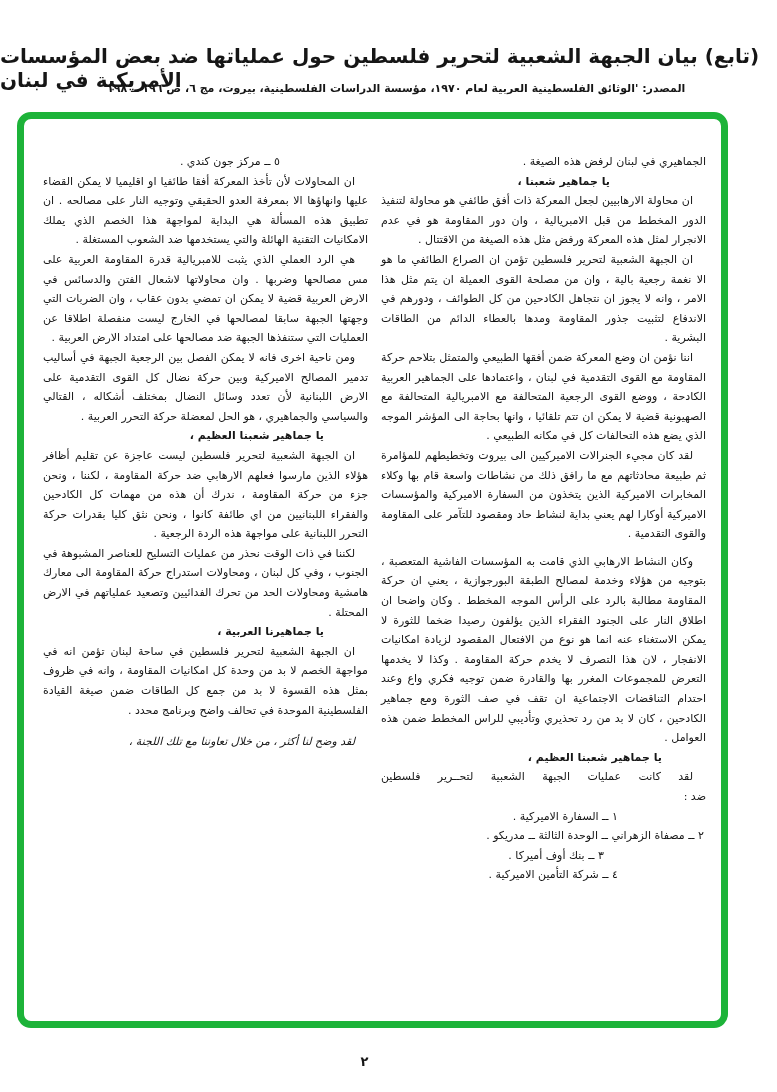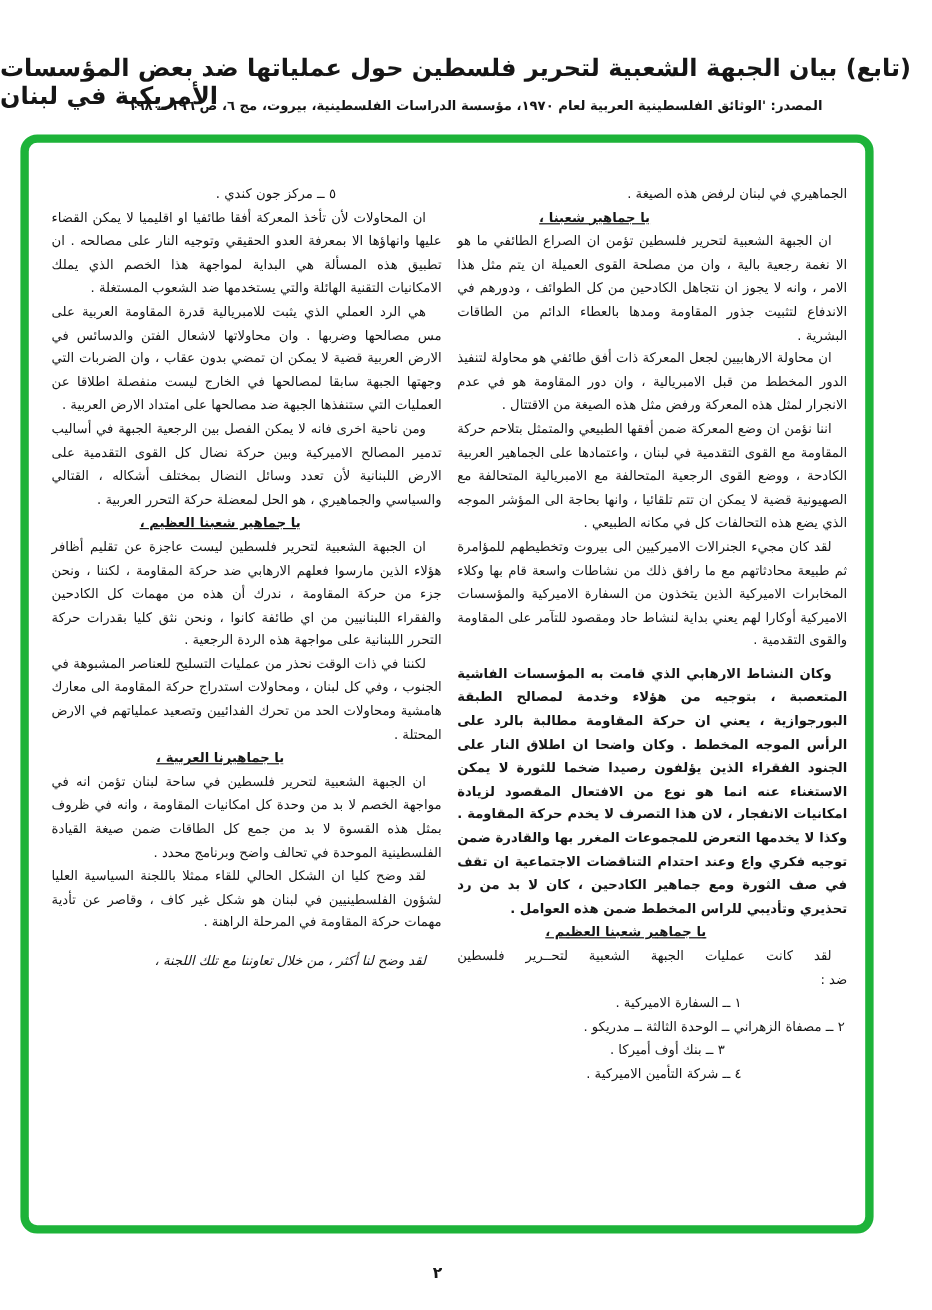--- a/index.html
+++ b/index.html
@@ -22,48 +22,48 @@
   }
   .content {
     direction:rtl; display:flex; gap:13px; padding:33px 15px 0 19px;
   }
   .col {
     width:50%; font-size:11px; line-height:19.6px; text-align:justify;
   }
   p { margin:0; }
   .p      { text-indent:13px; }
   .cont   { text-indent:0; }
-  .salute { text-align:center; padding-right:44px; font-weight:bold; text-indent:0;text-decoration:underline; }
+  .salute { text-align:right; padding-right:44px; font-weight:bold; text-indent:0; }
   .deep   { padding-right:96px; }
   .stretch{ text-indent:13px; text-align-last:justify; }
   .plain  { text-align:right; }
   .li-a   { text-align:right; padding-right:88px; }
   .li-b   { text-align:right; padding-right:2px; }
   .li-c   { padding-right:102px; }
-  .gap    { margin-top:8px;font-weight:bold; }
+  .gap    { margin-top:8px; }
   .gap-lg { margin-top:12px;font-style:italic; }
   .page-num {
     position:absolute; top:1054px; left:0; right:48px; text-align:center;
     font-size:13px; font-weight:bold;
   }
 </style>
 </head>
 <body>
 
 <div class="doc-title">(تابع) بيان الجبهة الشعبية لتحرير فلسطين حول عملياتها ضد بعض المؤسسات الأمريكية في لبنان</div>
 <div class="doc-source">المصدر: 'الوثائق الفلسطينية العربية لعام ١٩٧٠، مؤسسة الدراسات الفلسطينية، بيروت، مج ٦، ص ١٩٦ ــ ١٩٨'</div>
 
 <div class="green-box" style="border-color:#1db339">
   <div class="content">
 
     <div class="col">
       <p class="cont">الجماهيري في لبنان لرفض هذه الصيغة .</p>
       <p class="salute deep">يا جماهير شعبنا ،</p>
+      <p class="p">ان محاولة الارهابيين لجعل المعركة ذات أفق طائفي هو محاولة لتنفيذ الدور المخطط من قبل الامبريالية ، وان دور المقاومة هو في عدم الانجرار لمثل هذه المعركة ورفض مثل هذه الصيغة من الاقتتال .</p>
       <p class="p">ان الجبهة الشعبية لتحرير فلسطين تؤمن ان الصراع الطائفي ما هو الا نغمة رجعية بالية ، وان من مصلحة القوى العميلة ان يتم مثل هذا الامر ، وانه لا يجوز ان نتجاهل الكادحين من كل الطوائف ، ودورهم في الاندفاع لتثبيت جذور المقاومة ومدها بالعطاء الدائم من الطاقات البشرية .</p>
-      <p class="p">ان محاولة الارهابيين لجعل المعركة ذات أفق طائفي هو محاولة لتنفيذ الدور المخطط من قبل الامبريالية ، وان دور المقاومة هو في عدم الانجرار لمثل هذه المعركة ورفض مثل هذه الصيغة من الاقتتال .</p>
       <p class="p">اننا نؤمن ان وضع المعركة ضمن أفقها الطبيعي والمتمثل بتلاحم حركة المقاومة مع القوى التقدمية في لبنان ، واعتمادها على الجماهير العربية الكادحة ، ووضع القوى الرجعية المتحالفة مع الامبريالية المتحالفة مع الصهيونية قضية لا يمكن ان تتم تلقائيا ، وانها بحاجة الى المؤشر الموجه الذي يضع هذه التحالفات كل في مكانه الطبيعي .</p>
       <p class="p">لقد كان مجيء الجنرالات الاميركيين الى بيروت وتخطيطهم للمؤامرة ثم طبيعة محادثاتهم مع ما رافق ذلك من نشاطات واسعة قام بها وكلاء المخابرات الاميركية الذين يتخذون من السفارة الاميركية والمؤسسات الاميركية أوكارا لهم يعني بداية لنشاط حاد ومقصود للتآمر على المقاومة والقوى التقدمية .</p>
       <p class="p gap">وكان النشاط الارهابي الذي قامت به المؤسسات الفاشية المتعصبة ، بتوجيه من هؤلاء وخدمة لمصالح الطبقة البورجوازية ، يعني ان حركة المقاومة مطالبة بالرد على الرأس الموجه المخطط . وكان واضحا ان اطلاق النار على الجنود الفقراء الذين يؤلفون رصيدا ضخما للثورة لا يمكن الاستغناء عنه انما هو نوع من الافتعال المقصود لزيادة امكانيات الانفجار ، لان هذا التصرف لا يخدم حركة المقاومة . وكذا لا يخدمها التعرض للمجموعات المغرر بها والقادرة ضمن توجيه فكري واع وعند احتدام التناقضات الاجتماعية ان تقف في صف الثورة ومع جماهير الكادحين ، كان لا بد من رد تحذيري وتأديبي للراس المخطط ضمن هذه العوامل .</p>
       <p class="salute">يا جماهير شعبنا العظيم ،</p>
       <p class="stretch">لقد كانت عمليات الجبهة الشعبية لتحــرير فلسطين</p>
       <p class="plain">ضد :</p>
       <p class="li-a">١ ــ السفارة الاميركية .</p>
       <p class="li-b">٢ ــ مصفاة الزهراني ــ الوحدة الثالثة ــ مدريكو .</p>
       <p class="li-c">٣ ــ بنك أوف أميركا .</p>
       <p class="li-a">٤ ــ شركة التأمين الاميركية .</p>
@@ -72,20 +72,19 @@
     <div class="col">
       <p class="li-a">٥ ــ مركز جون كندي .</p>
       <p class="p">ان المحاولات لأن تأخذ المعركة أفقا طائفيا او اقليميا لا يمكن القضاء عليها وانهاؤها الا بمعرفة العدو الحقيقي وتوجيه النار على مصالحه . ان تطبيق هذه المسألة هي البداية لمواجهة هذا الخصم الذي يملك الامكانيات التقنية الهائلة والتي يستخدمها ضد الشعوب المستغلة .</p>
       <p class="p">هي الرد العملي الذي يثبت للامبريالية قدرة المقاومة العربية على مس مصالحها وضربها . وان محاولاتها لاشعال الفتن والدسائس في الارض العربية قضية لا يمكن ان تمضي بدون عقاب ، وان الضربات التي وجهتها الجبهة سابقا لمصالحها في الخارج ليست منفصلة اطلاقا عن العمليات التي ستنفذها الجبهة ضد مصالحها على امتداد الارض العربية .</p>
       <p class="p">ومن ناحية اخرى فانه لا يمكن الفصل بين الرجعية الجبهة في أساليب تدمير المصالح الاميركية وبين حركة نضال كل القوى التقدمية على الارض اللبنانية لأن تعدد وسائل النضال بمختلف أشكاله ، القتالي والسياسي والجماهيري ، هو الحل لمعضلة حركة التحرر العربية .</p>
       <p class="salute">يا جماهير شعبنا العظيم ،</p>
       <p class="p">ان الجبهة الشعبية لتحرير فلسطين ليست عاجزة عن تقليم أظافر هؤلاء الذين مارسوا فعلهم الارهابي ضد حركة المقاومة ، لكننا ، ونحن جزء من حركة المقاومة ، ندرك أن هذه من مهمات كل الكادحين والفقراء اللبنانيين من اي طائفة كانوا ، ونحن نثق كليا بقدرات حركة التحرر اللبنانية على مواجهة هذه الردة الرجعية .</p>
       <p class="p">لكننا في ذات الوقت نحذر من عمليات التسليح للعناصر المشبوهة في الجنوب ، وفي كل لبنان ، ومحاولات استدراج حركة المقاومة الى معارك هامشية ومحاولات الحد من تحرك الفدائيين وتصعيد عملياتهم في الارض المحتلة .</p>
       <p class="salute">يا جماهيرنا العربية ،</p>
       <p class="p">ان الجبهة الشعبية لتحرير فلسطين في ساحة لبنان تؤمن انه في مواجهة الخصم لا بد من وحدة كل امكانيات المقاومة ، وانه في ظروف بمثل هذه القسوة لا بد من جمع كل الطاقات ضمن صيغة القيادة الفلسطينية الموحدة في تحالف واضح وبرنامج محدد .</p>
-      <p class="p">لقد وضح كليا ان الشكل الحالي للقاء ممثلا باللجنة السياسية العليا لشؤون الفلسطينيين في لبنان هو شكل غير كاف ، وقاصر عن تأدية مهمات حركة المقاومة في المرحلة الراهنة .</p>
       <p class="p gap-lg">لقد وضح لنا أكثر ، من خلال تعاوننا مع تلك اللجنة ،</p>
     </div>
 
   </div>
 </div>
 
 <div class="page-num">٢</div>
 
 </body></html>

